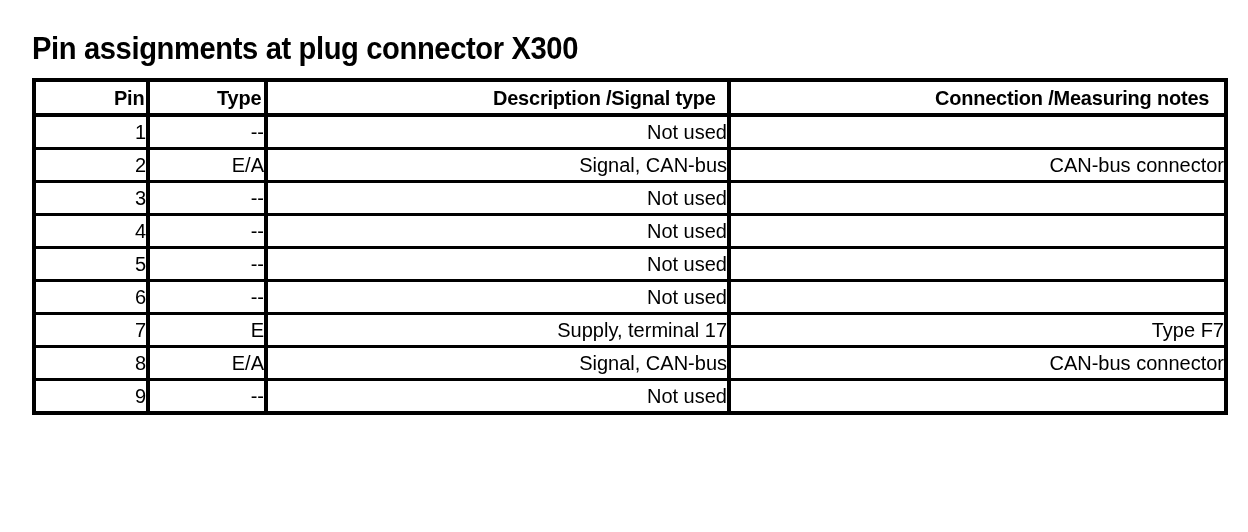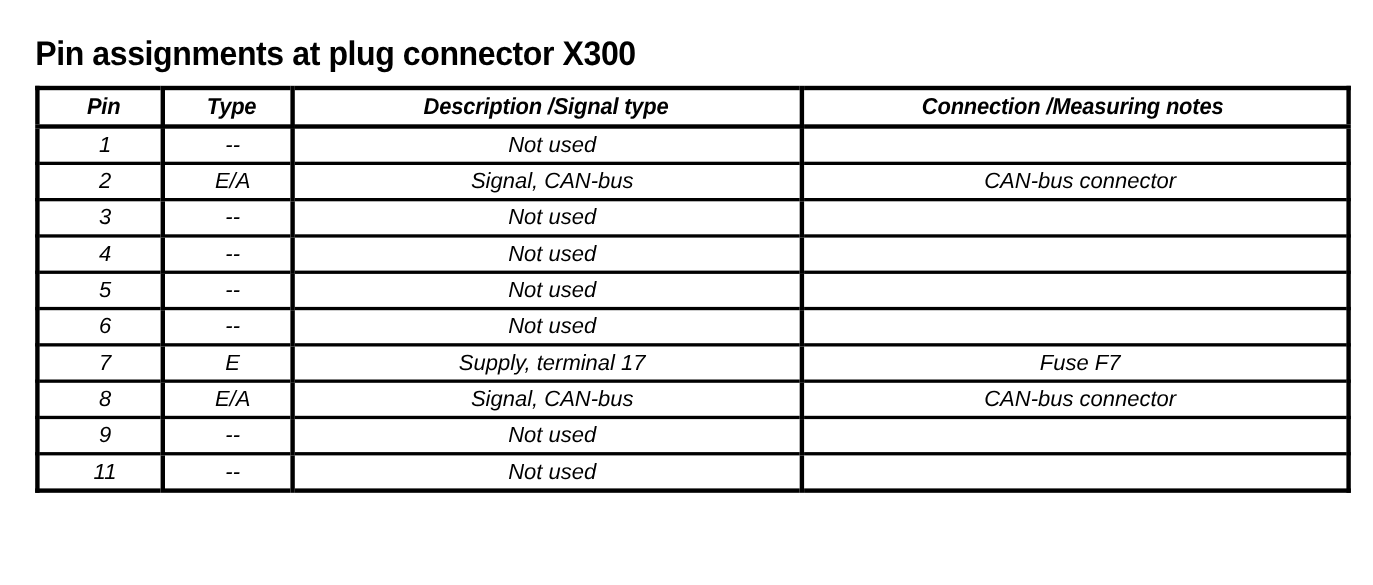--- a/index.html
+++ b/index.html
@@ -53,27 +53,26 @@
   .pin-table col.c-desc  { width: 463px; }
   .pin-table col.c-conn  { width: 497px; }
 
   .pin-table th,
   .pin-table td {
     border-right: 4px solid #000;
     border-bottom: 3px solid #000;
     padding: 0 0 0 9px;
     height: 30px;
     vertical-align: middle;
-    text-align: center;
+    text-align: right;
     font-size: 20px;
     font-weight: normal;
     line-height: 22px;
     white-space: nowrap;
     overflow: hidden;
-    font-style: italic;
   }
   .pin-table th:last-child,
   .pin-table td:last-child {
     border-right: none;
   }
   .pin-table tr:last-child td {
     border-bottom: none;
   }
 
   .pin-table thead th {
@@ -160,36 +159,30 @@
         <tr>
           <td><span class="cell-txt">6</span></td>
           <td><span class="cell-txt">--</span></td>
           <td><span class="cell-txt">Not used</span></td>
           <td><span class="cell-empty"></span></td>
         </tr>
         <tr>
           <td><span class="cell-txt">7</span></td>
           <td><span class="cell-txt">E</span></td>
           <td><span class="cell-txt">Supply, terminal 17</span></td>
-          <td><span class="cell-txt">Fuse F7</span></td>
+          <td><span class="cell-txt">Type F7</span></td>
         </tr>
         <tr>
           <td><span class="cell-txt">8</span></td>
           <td><span class="cell-txt">E/A</span></td>
           <td><span class="cell-txt">Signal, CAN-bus</span></td>
           <td><span class="cell-txt">CAN-bus connector</span></td>
         </tr>
         <tr>
           <td><span class="cell-txt">9</span></td>
           <td><span class="cell-txt">--</span></td>
           <td><span class="cell-txt">Not used</span></td>
           <td><span class="cell-empty"></span></td>
         </tr>
-        <tr>
-          <td><span class="cell-txt">11</span></td>
-          <td><span class="cell-txt">--</span></td>
-          <td><span class="cell-txt">Not used</span></td>
-          <td><span class="cell-empty"></span></td>
-        </tr>
       </tbody>
   </table>
 
 </div>
 
 </body></html>

